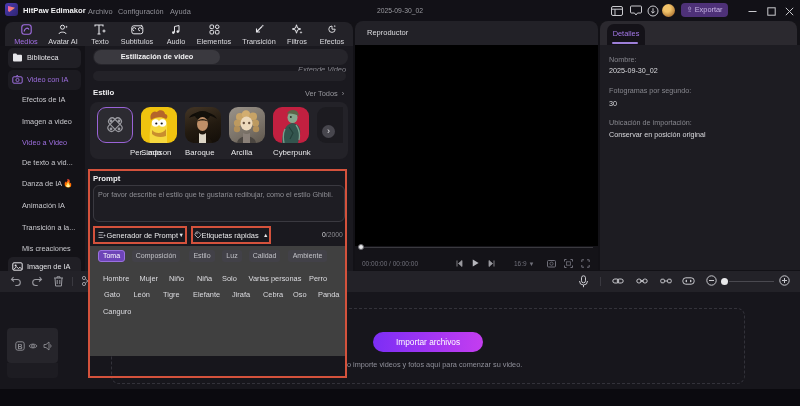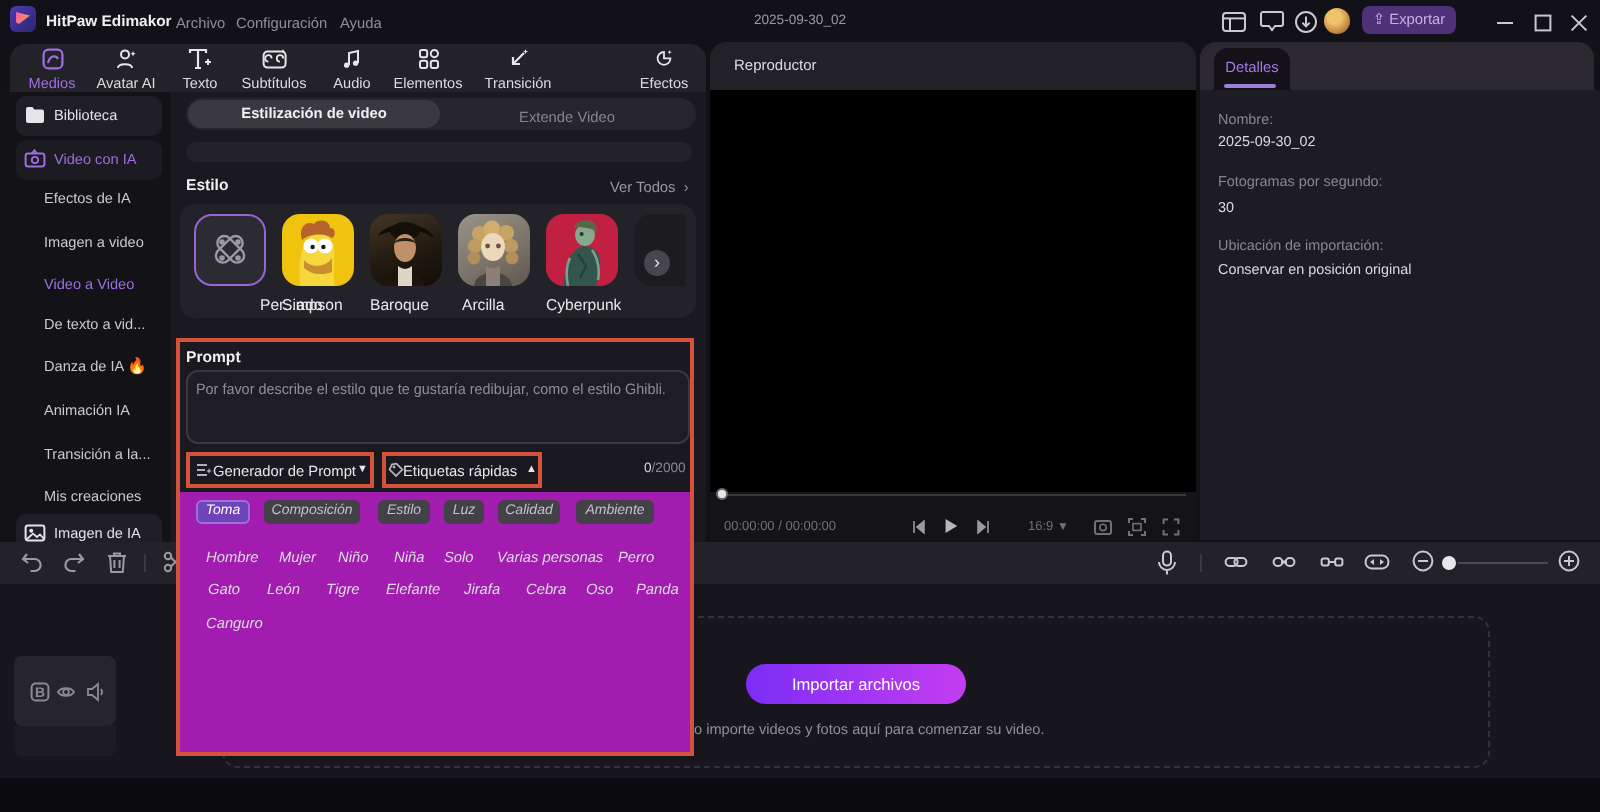--- a/index.html
+++ b/index.html
@@ -31,37 +31,37 @@
 .srow { position:absolute; left:8px; width:73px; height:20px; border-radius:5px; color:#e2e2e6; font-size:7.3px; }
 .srow .si { position:absolute; left:4px; top:4px; width:11px; height:11px; }
 .srow .st { position:absolute; left:19px; top:5px; white-space:nowrap; }
 .sitem { position:absolute; left:22px; color:#c9c9ce; font-size:7.3px; white-space:nowrap; transform:translateY(-50%); }
 .purple { color:#9d6ede !important; }
 
 
 #mainpanel { left:85px; top:46px; width:268px; height:225px; background:#1a191f; overflow:visible; }
 #tabbar { left:8px; top:3px; width:255px; height:16px; background:#26252b; border-radius:8px; }
 #tabactive { left:1px; top:1px; width:126px; height:14px; background:#3a393f; border-radius:7px; color:#f0f0f2; font-size:7.4px; font-weight:bold; text-align:center; line-height:14px; }
-#tabother { left:128px; top:3px; width:125px; height:14px; color:#85858c; font-size:7.4px; text-align:center; line-height:14px; }
+#tabother { left:128px; top:14px; width:125px; height:14px; color:#85858c; font-size:7.4px; text-align:right; line-height:14px;font-style:italic; }
 #strip2 { left:8px; top:25px; width:253px; height:10px; background:#232228; border-radius:5px; }
 #estilo { left:8px; top:42px; font-size:7.8px; font-weight:bold; color:#f0f0f2; }
 #vertodos { left:220px; top:43px; font-size:7.4px; color:#97979d; }
 #cardpanel { left:5px; top:56px; width:258px; height:57px; background:#232228; border-radius:8px; }
 .thumb { position:absolute; top:5px; width:36px; height:36px; border-radius:9px; overflow:hidden; }
 .tlab { position:absolute; top:46px; font-size:7.8px; color:#e8e8ea; white-space:nowrap; }
 #morebtn { left:232px; top:22.5px; width:13px; height:13px; border-radius:50%; background:#47464d; color:#e8e8ea; font-size:9px; text-align:center; line-height:12px; }
 
 
 #promptlbl { left:8px; top:128px; font-size:7.8px; font-weight:bold; color:#f0f0f2; }
 #ptext { left:8px; top:139px; width:252px; height:37px; background:#1e1d23; border:1px solid #3a3940; border-radius:6px; color:#8e8e94; font-size:7.5px; padding:3.5px 4px; white-space:nowrap; overflow:hidden; }
 #ptext span { display:inline-block; transform:scaleX(0.96); transform-origin:0 0; }
 .grow { position:absolute; color:#e8e8ea; font-size:7.6px; white-space:nowrap; }
 
 
-#popup { left:89px; top:246px; width:256px; height:130px; background:#a21caf; z-index:30;font-style:italic; }
+#popup { left:89px; top:246px; width:256px; height:110px; background:#404040; z-index:30; }
 .chip { position:absolute; top:4px; height:12px; border-radius:3px; background:#424148; color:#c2c2c8; font-size:7px; line-height:12px; text-align:center; }
 .chip.on { background:#6e44b8; color:#fff; border:1px solid #9a70e0; line-height:10px; }
 .tag { position:absolute; color:#dcdce0; font-size:7.4px; white-space:nowrap; }
 
 
 .red { position:absolute; border:2px solid #d4523c; z-index:40; }
 
 
 #videopanel { left:355px; top:21px; width:243px; height:249px; background:#141318; border-radius:8px 8px 0 0; overflow:hidden; }
 #vhead { left:0; top:0; width:243px; height:24px; background:#222127; color:#dcdce0; font-size:7.5px; line-height:24px; padding-left:12px; }
@@ -176,20 +176,27 @@
           <rect x="6.4" y="6.4" width="3.6" height="3.6" rx="1" fill="none" stroke="#e6e6ea"></rect>
         </svg>
       <div class="tlabel">Elementos</div>
       </div>
     <div class="tool" style="left:254px;">
       <svg class="tic" width="12" height="11" viewBox="0 0 12 11">
           <path d="M9 2.5 L3.5 8 M3.5 4.5 v3.5 h3.5" fill="none" stroke="#e6e6ea" stroke-width="1.1"></path>
           <path d="M9.8 0.5 l0.35 0.95 l0.95 0.35 l-0.95 0.35 l-0.35 0.95 l-0.35 -0.95 l-0.95 -0.35 l0.95 -0.35 z" fill="#e6e6ea"></path>
         </svg>
       <div class="tlabel">Transición</div>
+      </div>
+    <div class="tool" style="left:292px;">
+      <svg class="tic" width="12" height="11" viewBox="0 0 12 11">
+          <path d="M5.5 0.8 l1 3.2 l3.2 1 l-3.2 1 l-1 3.2 l-1 -3.2 l-3.2 -1 l3.2 -1 z" fill="none" stroke="#e6e6ea" stroke-width="1"></path>
+          <path d="M10 6.8 l0.4 1.2 l1.2 0.4 l-1.2 0.4 l-0.4 1.2 l-0.4 -1.2 l-1.2 -0.4 l1.2 -0.4 z" fill="#e6e6ea"></path>
+        </svg>
+      <div class="tlabel">Filtros</div>
       </div>
     <div class="tool" style="left:327px;">
       <svg class="tic" width="12" height="11" viewBox="0 0 12 11">
           <path d="M6 2 a3.2 3.2 0 1 0 3.2 3.2 L6 5.2 z" fill="none" stroke="#e6e6ea" stroke-width="0.9"></path>
           <path d="M8.8 1 l0.3 0.8 l0.8 0.3 l-0.8 0.3 l-0.3 0.8 l-0.3 -0.8 l-0.8 -0.3 l0.8 -0.3 z" fill="#e6e6ea"></path>
         </svg>
       <div class="tlabel">Efectos</div>
       </div>
   </div>
 

